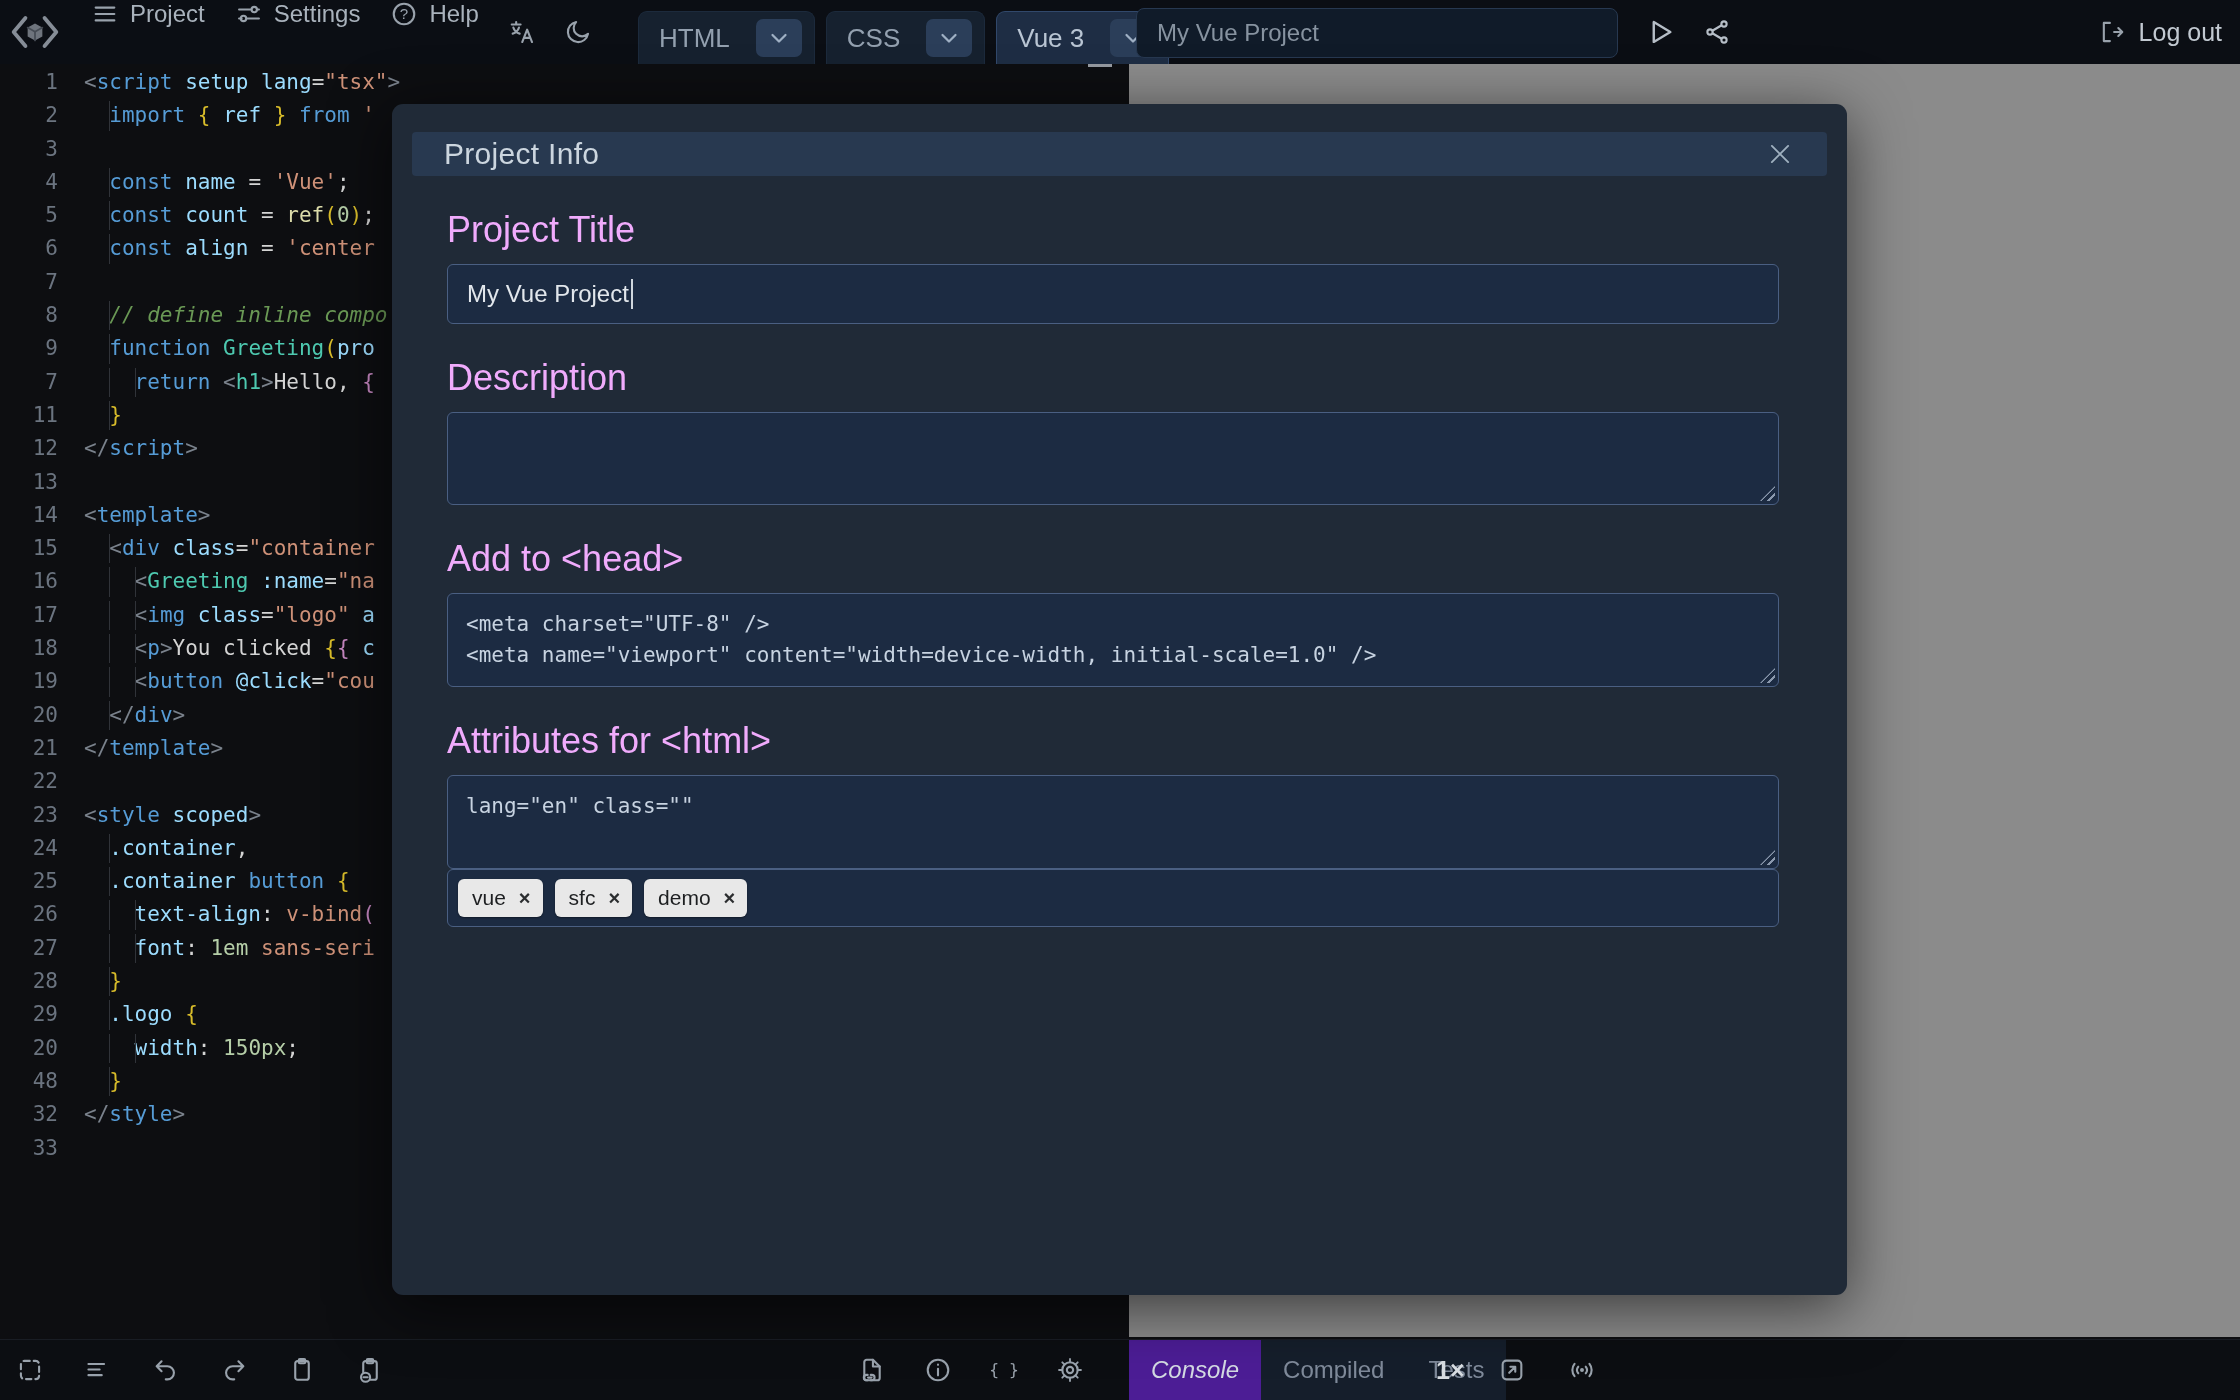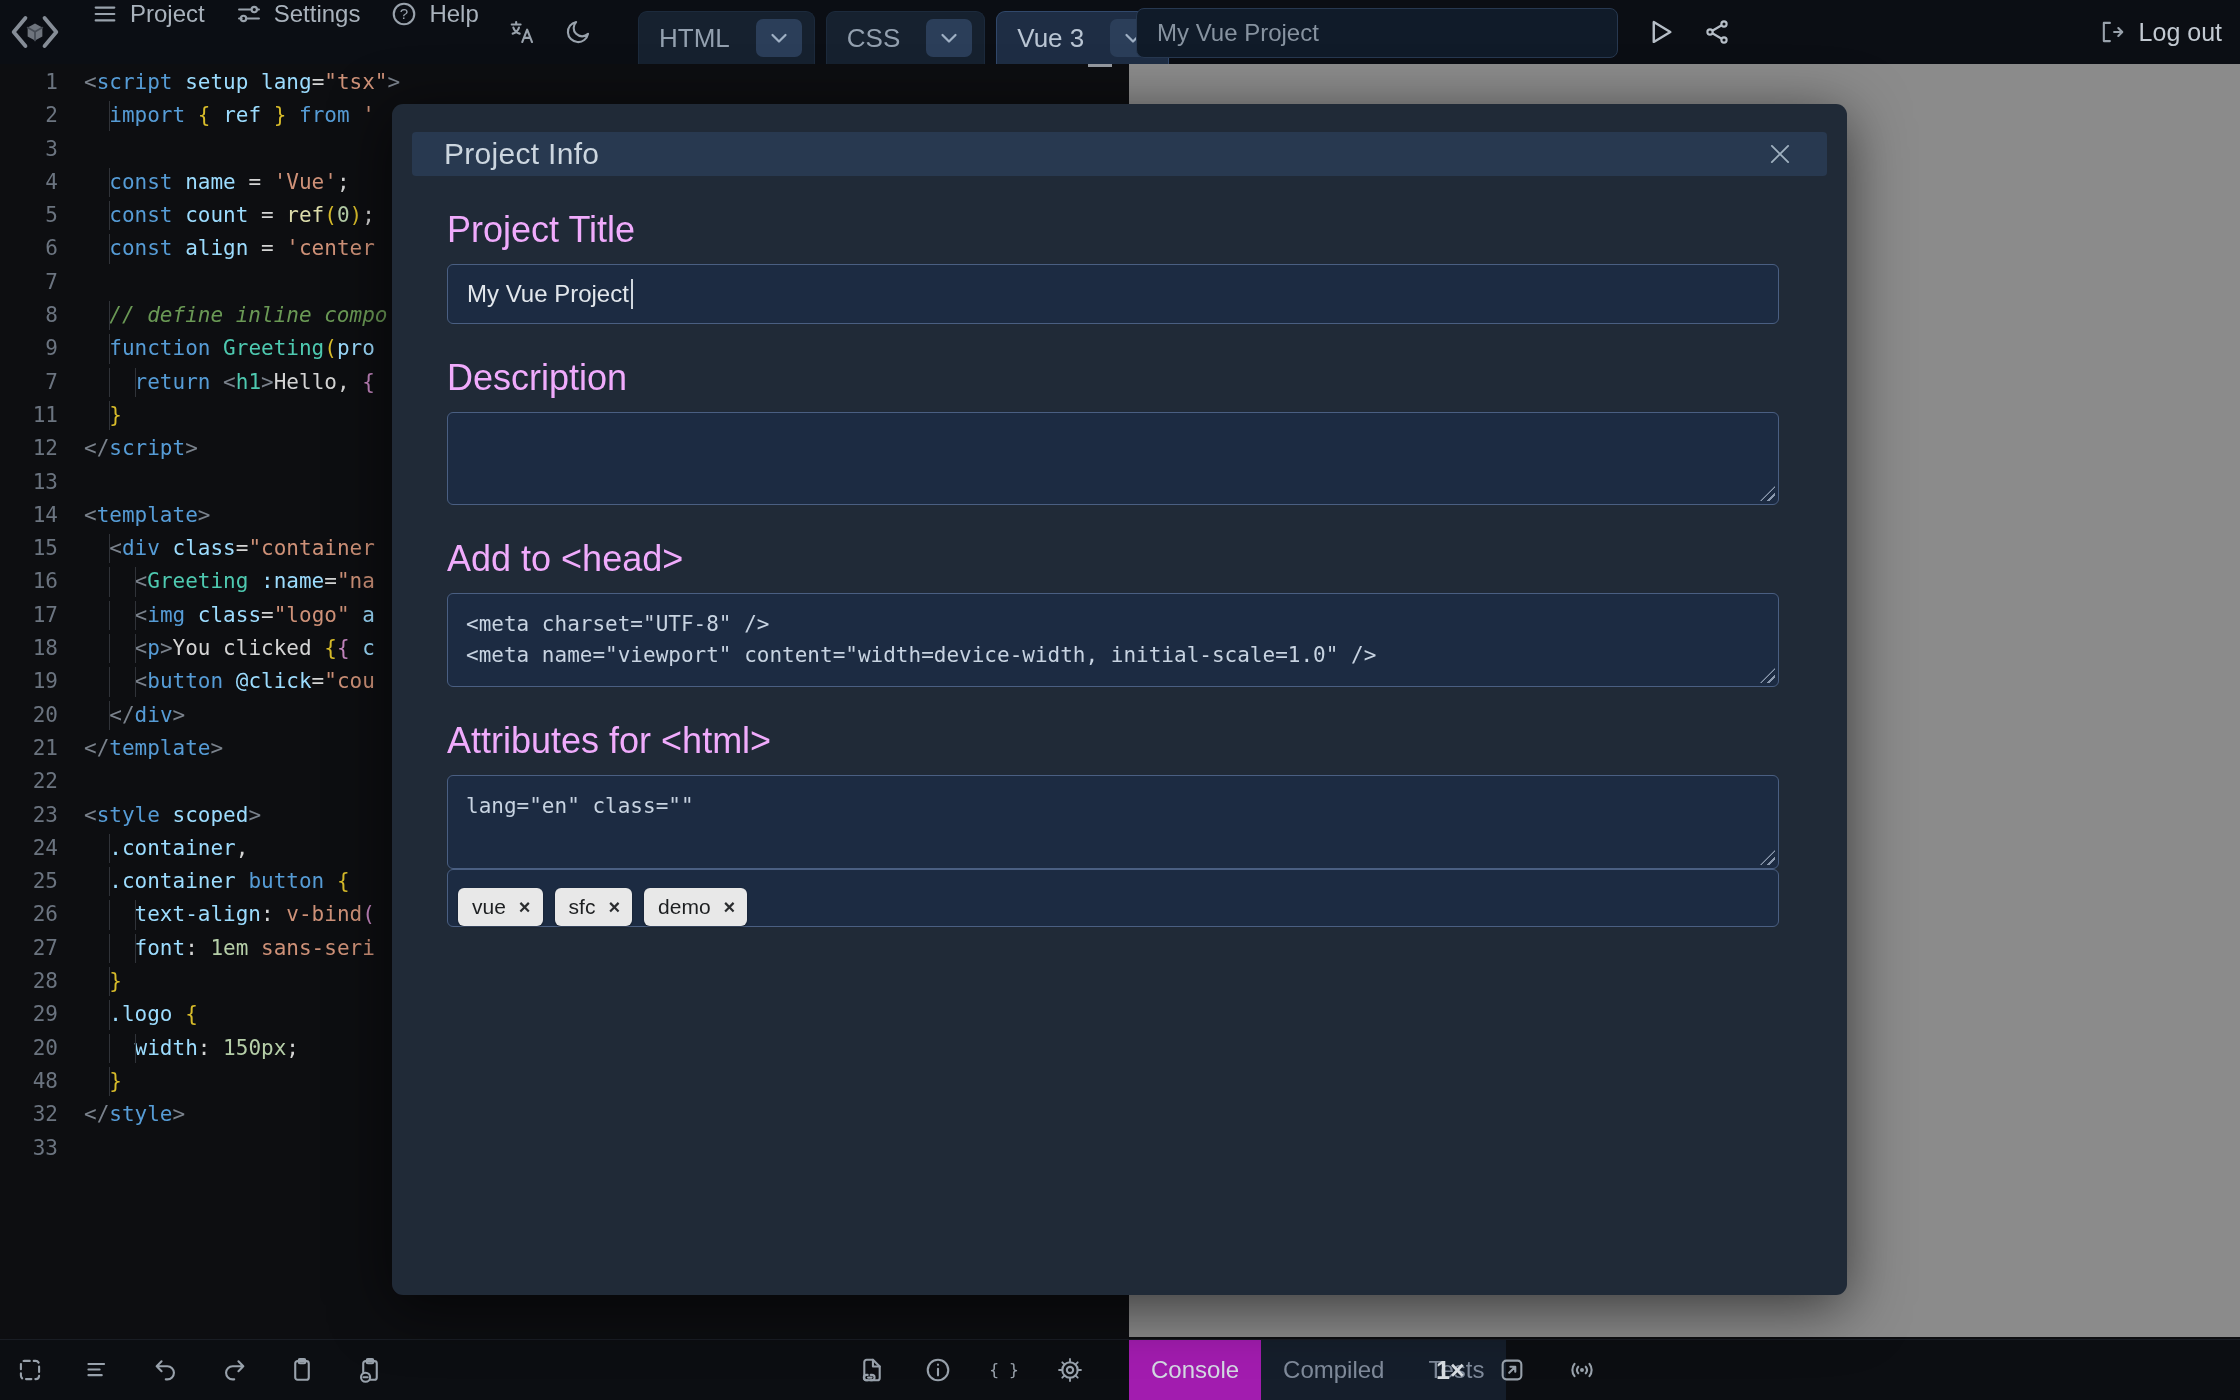--- a/index.html
+++ b/index.html
@@ -43,21 +43,21 @@
   
   .preview{position:absolute;left:1129px;top:64px;width:1111px;height:1273px;background:#8b8b8b;}
   
   .bottombar{position:absolute;left:0;bottom:0;width:2240px;height:60px;background:#0c0e12;
              border-top:1px solid #191d24;z-index:3;}
   .btools-left{position:absolute;left:16px;top:0;height:60px;display:flex;align-items:center;gap:40px;color:#b3bac1;}
   .btools-right{position:absolute;left:858px;top:0;height:60px;display:flex;align-items:center;gap:38px;color:#a9b0b8;}
   .toolbtn{cursor:pointer;display:inline-flex;}
   .console-strip{position:absolute;left:1129px;top:0;height:60px;display:flex;background:#151e2b;}
   .ctab{display:flex;align-items:center;padding:0 22px;font-size:24px;color:#7f8a9a;cursor:pointer;}
-  .ctab.active{background:#a21caf;color:#d3dae2;}
+  .ctab.active{background:#4c1d95;color:#d3dae2;font-style:italic;}
   .zoomlabel{position:absolute;left:1436px;top:0;height:60px;display:flex;align-items:center;
              font-size:25px;font-weight:bold;color:#d8dde2;}
   .result-icons{position:absolute;left:1498px;top:0;height:60px;display:flex;align-items:center;gap:42px;color:#a6adb5;}
   
   .modal{position:absolute;left:392px;top:104px;width:1455px;height:1191px;background:#202a37;
          border-radius:11px;box-shadow:0 12px 60px rgba(0,0,0,.6);z-index:5;box-sizing:border-box;}
   .modal-header{margin:28px 20px 0;height:44px;background:#283950;border-radius:4px;
                 display:flex;align-items:center;padding:0 32px;box-sizing:border-box;}
   .modal-title{font-size:30px;color:#ccd6df;letter-spacing:.3px;flex:1;}
   .modal-close{color:#9fb0bf;cursor:pointer;}
@@ -67,21 +67,21 @@
   .inputline{height:60px;display:flex;align-items:center;padding:0 19px;font-size:24px;color:#e2e7ec;cursor:text;}
   .caret{display:inline-block;width:2px;height:30px;background:#cfd6dd;margin-left:2px;}
   .ta-wrap{position:relative;}
   .ta{display:block;resize:none;outline:none;width:100%;
       font-family:"DejaVu Sans Mono","Liberation Mono",monospace;font-size:21px;line-height:31px;
       color:#c7d3e1;padding:15px 18px;box-sizing:border-box;}
   .ta.desc{height:93px;} .ta.code{height:94px;}
   .grip{position:absolute;right:4px;bottom:4px;width:15px;height:15px;
         background:repeating-linear-gradient(135deg,transparent 0 4px,#8a98ad 4px 5.7px);
         clip-path:polygon(100% 0,100% 100%,0 100%);}
-  .tagsbox{height:58px;display:flex;align-items:flex-end;gap:12px;padding:0 10px;}
+  .tagsbox{height:58px;display:flex;align-items:center;gap:12px;padding:0 10px;}
   .chip{background:#e8e8e8;color:#1d1f21;font-size:21px;height:38px;border-radius:6px;
         display:flex;align-items:center;gap:13px;padding:0 12px 0 14px;box-shadow:0 1px 2px rgba(0,0,0,.4);}
   .chip .x{font-size:20px;font-weight:bold;color:#2b2d2f;cursor:pointer;line-height:1;}
 </style>
 </head>
 <body>
 
 <div class="app">
 
   <div class="topbar">

